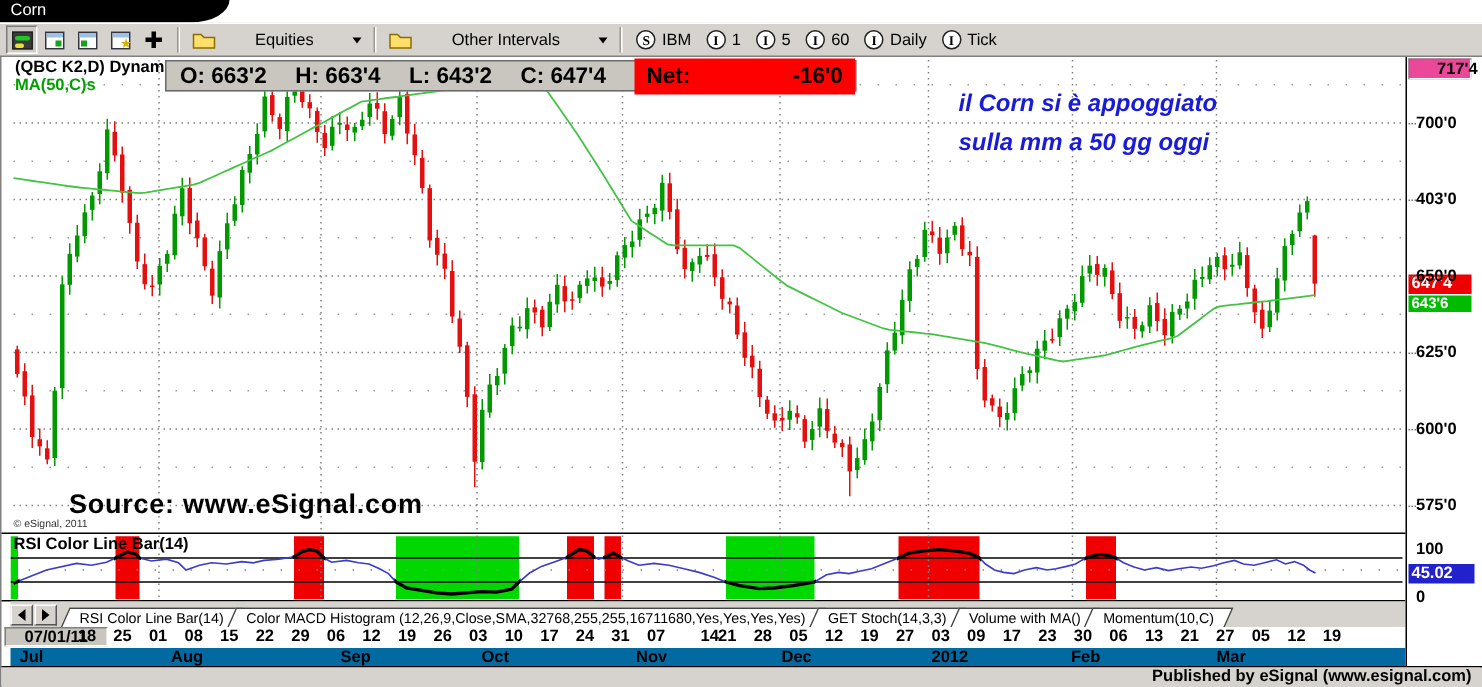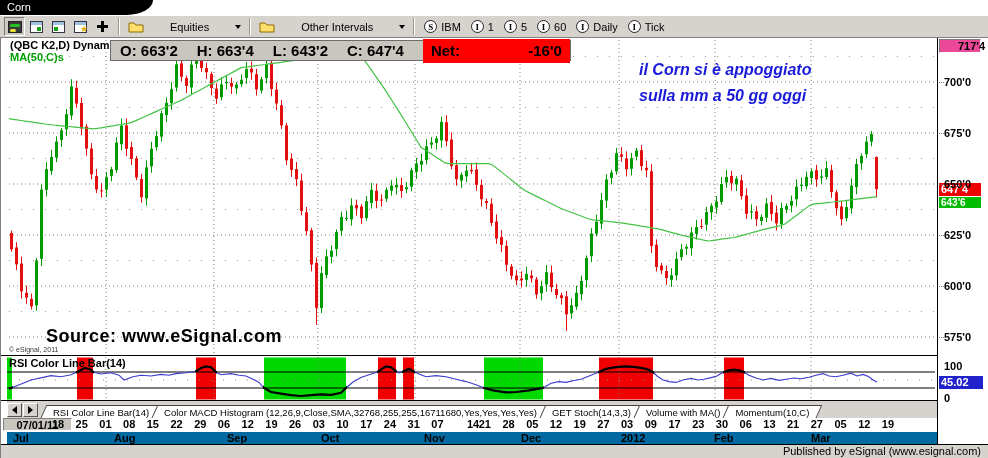--- a/index.html
+++ b/index.html
@@ -96,21 +96,21 @@
   .tab::before { content:""; position:absolute; left:0; right:0; top:0; bottom:0; background:#fff;
                  border:1px solid #444; transform:skewX(-24deg); }
   .tab b { position:relative; font-weight:normal; }
   .daterow { position:absolute; left:6px; top:380px; width:930px; height:14px; background:#fff; }
   .datechip { position:absolute; left:-4px; top:0; width:69px; height:13px; background:#c9c6bf;
               border:1px solid; border-color:#808080 #fff #fff #808080; font:bold 11px "Liberation Sans",sans-serif;
               text-align:center; line-height:12px; }
   .dtick { position:absolute; top:0; transform:translateX(-50%); font:bold 11px "Liberation Sans",sans-serif; }
   .monthrow { position:absolute; left:6px; top:394px; width:930px; height:12px; background:#0369a1; }
   .mtick { position:absolute; top:0; font:bold 11px "Liberation Sans",sans-serif; }
-  .statusbar { position:absolute; left:0; top:407px; width:988px; height:13px; background:#d6d3ce; }
+  .statusbar { position:absolute; left:0; top:407px; width:988px; height:13px; background:#d6d3ce;font-weight:bold; }
   .statusbar span { position:absolute; right:8px; top:0; font-size:11px; color:#000; }
 </style>
 </head>
 <body>
 
 <div class="app">
 
   <div class="titlebar">
     <div class="title-tab">
       <span>Corn</span>
@@ -652,21 +652,21 @@
     <div class="scale" id="scale">
       <div class="chip-top">717'4</div>
       <div class="chip-last" id="chip-last" style="top: 145.1px; background: rgb(238, 0, 0);">647'4</div>
       <div class="chip-ma" id="chip-ma" style="top: 158.75px; background: rgb(0, 187, 0);">643'6</div>
       <div class="rsi-100" id="rsi100" style="top: 322px;">100</div>
       <div class="rsi-val" id="rsival" style="top: 337.992px; background: rgb(34, 34, 204);">45.02</div>
       <div class="rsi-0" id="rsi0" style="top: 354px;">0</div>
     <div class="stub" style="top: 44px;"></div>
         <div class="tick" style="top: 38px;">700'0</div>
         <div class="stub" style="top: 95px;"></div>
-        <div class="tick" style="top: 89px;">675'0</div>
+        <div class="tick" style="top: 89px;">403'0</div>
         <div class="stub" style="top: 146px;"></div>
         <div class="tick" style="top: 140px;">650'0</div>
         <div class="stub" style="top: 197px;"></div>
         <div class="tick" style="top: 191px; text-align: right;">625'0</div>
         <div class="stub" style="top: 248px;"></div>
         <div class="tick" style="top: 242px;">600'0</div>
         <div class="stub" style="top: 299px;"></div>
         <div class="tick" style="top: 293px;">575'0</div>
       </div>
 

